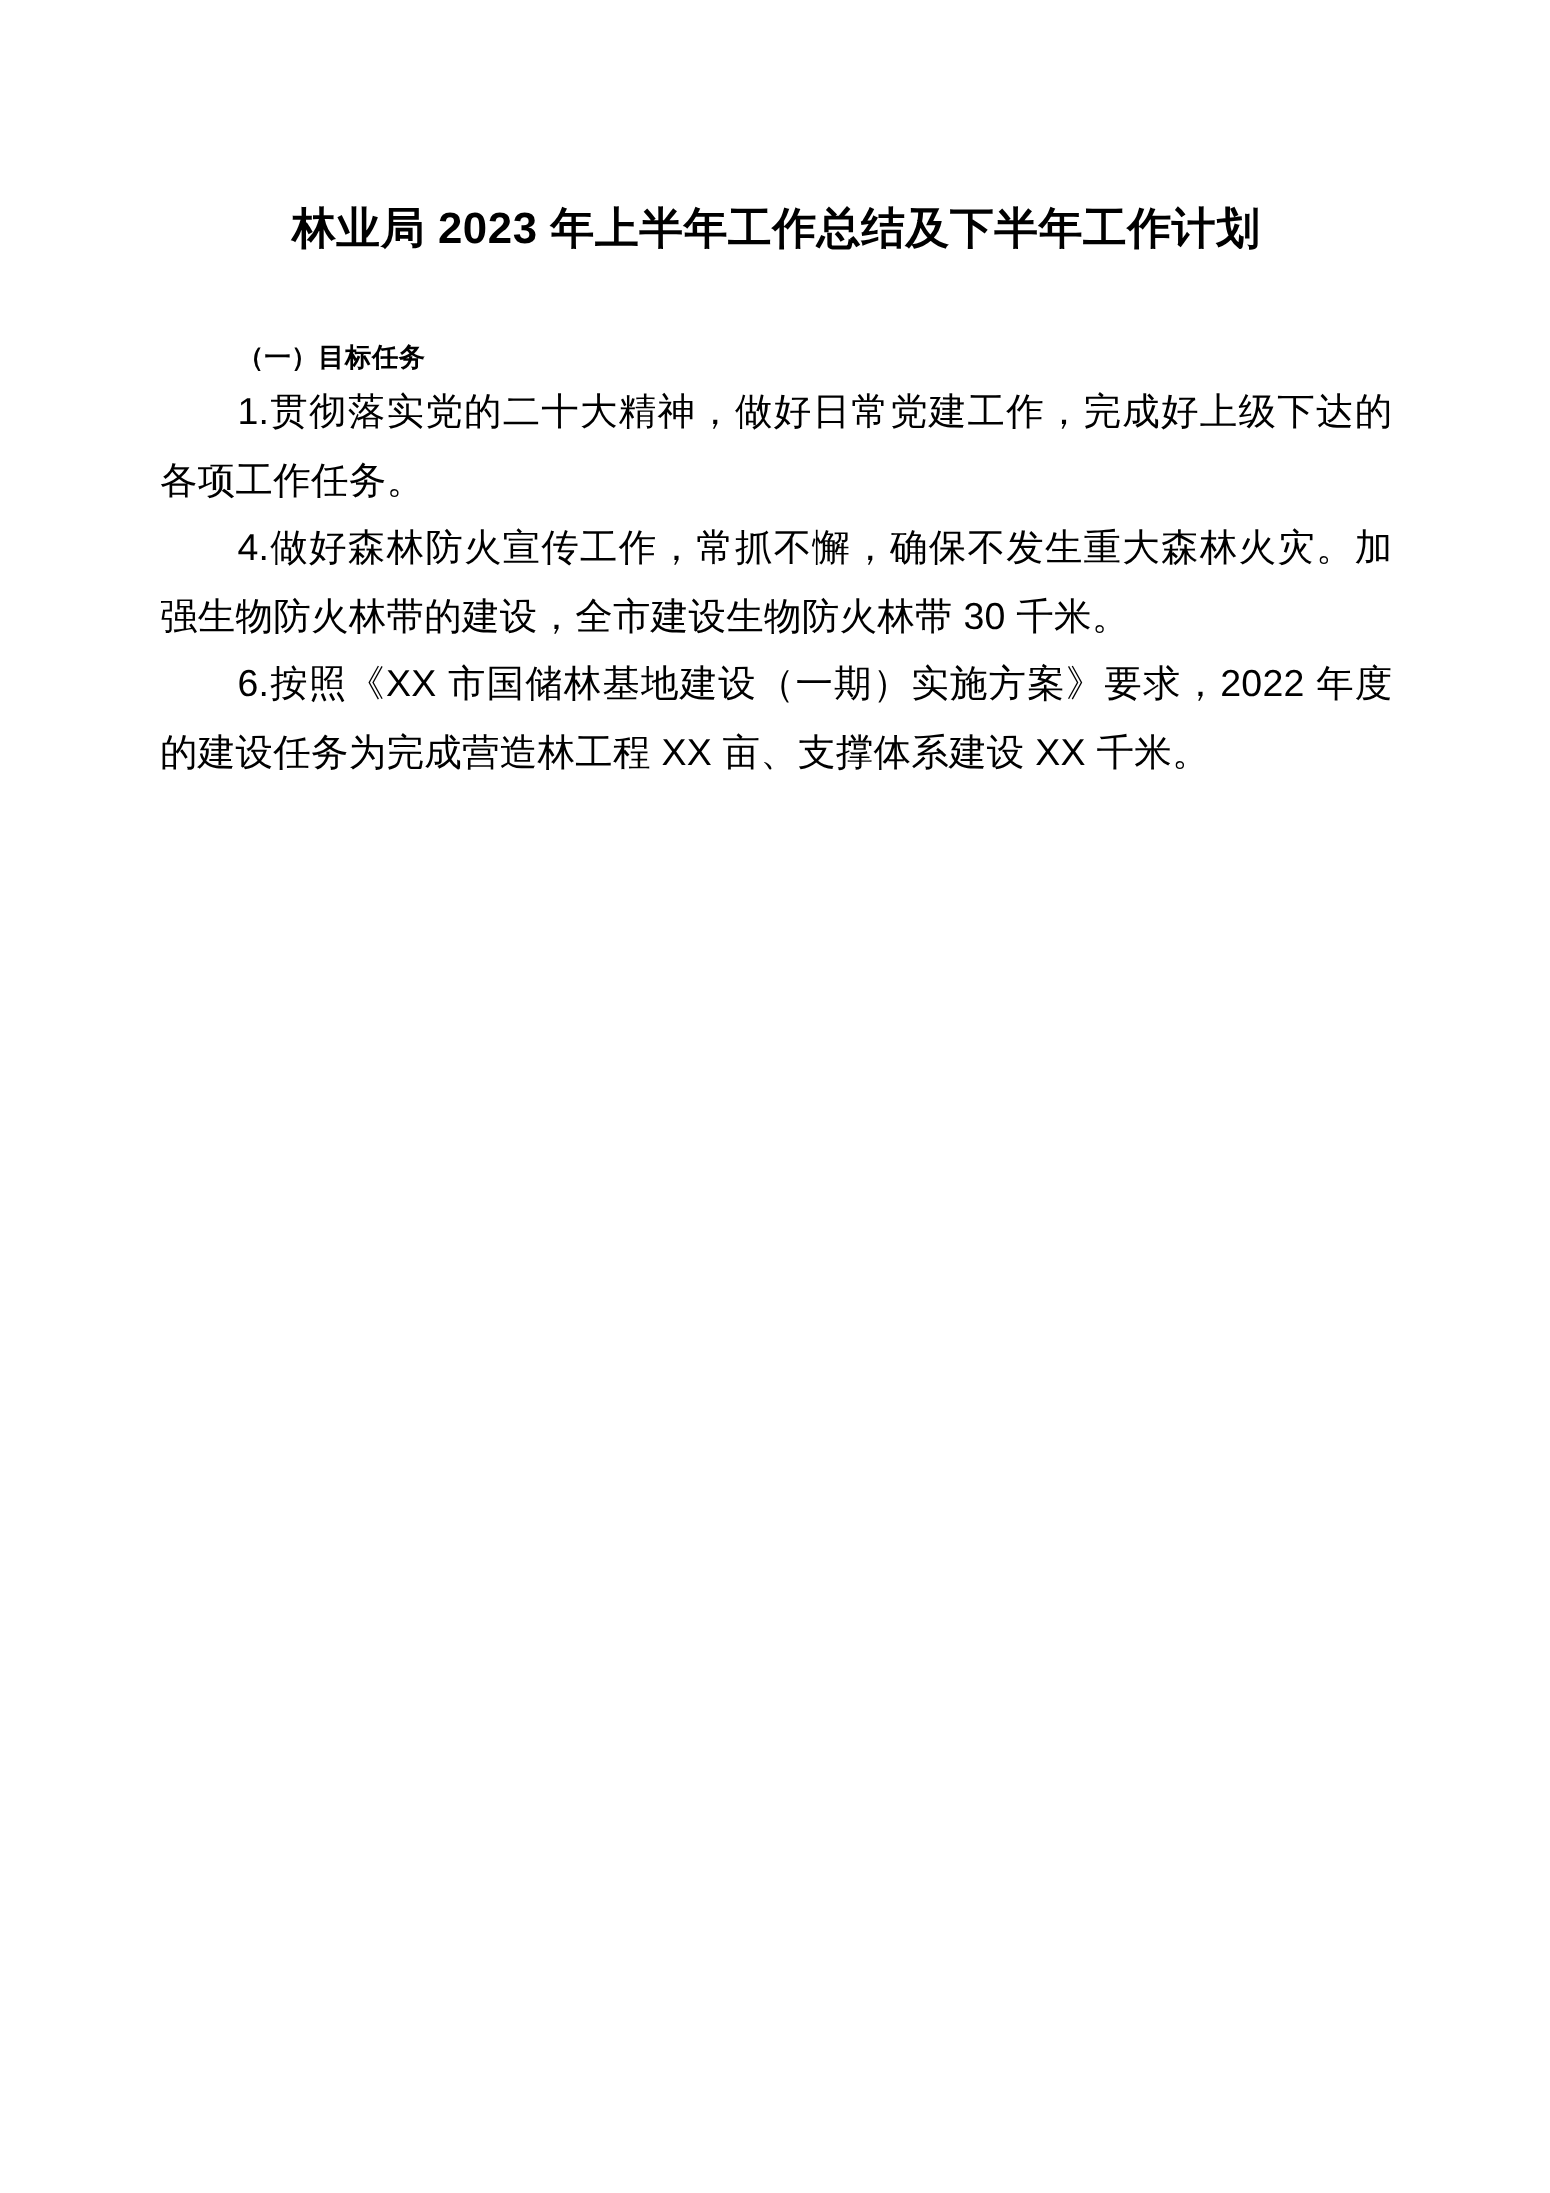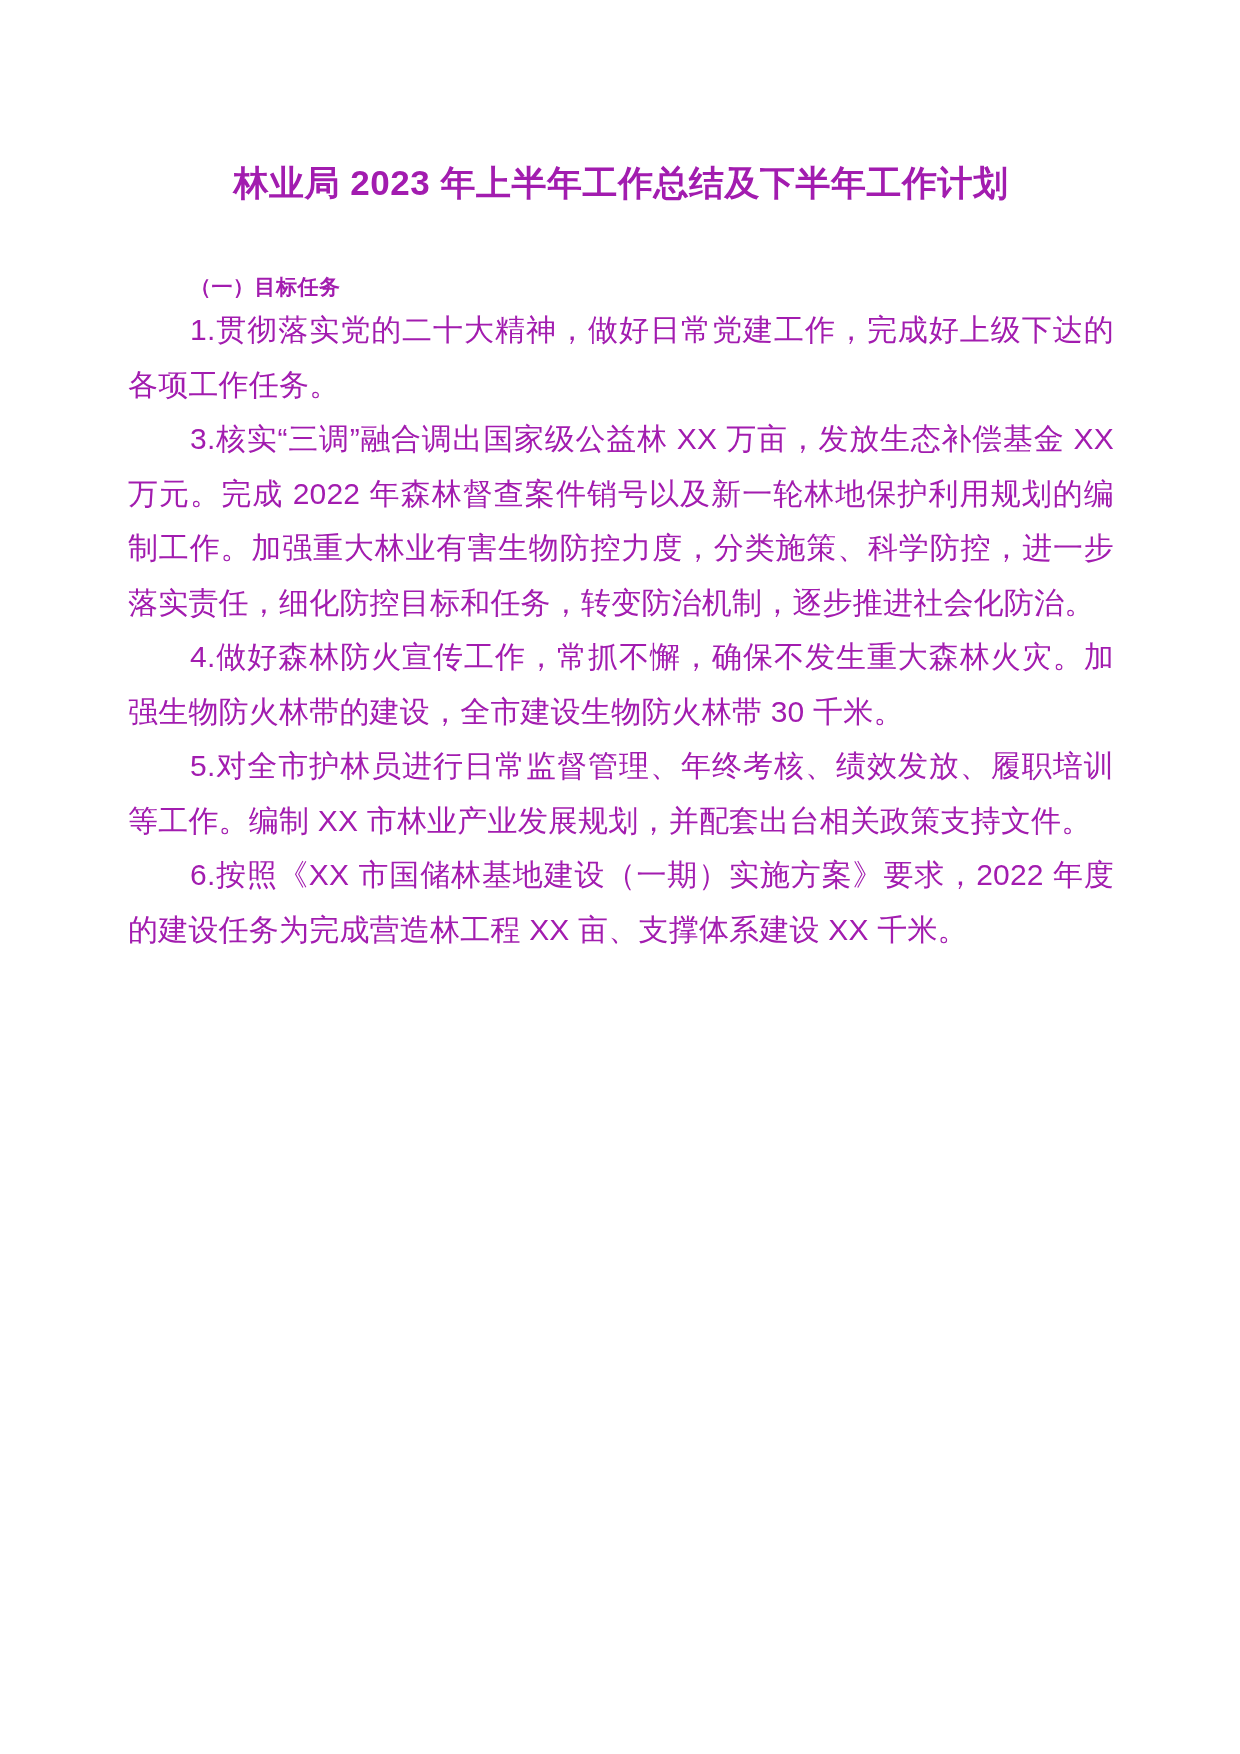--- a/index.html
+++ b/index.html
@@ -10,21 +10,21 @@
   }
   .page {
     position: relative;
     width: 1240px;
     height: 1360px;
     margin: 0 auto;
     background: #ffffff;
     box-sizing: border-box;
     overflow: hidden;
     font-family: "Liberation Sans", "DejaVu Sans", sans-serif;
-    color: #a21caf;
+    color: #000000;
   }
   .content {
     position: absolute;
     left: 128px;
     top: 150px;
     width: 986px;
   }
   .doc-title {
     font-size: 35px;
     font-weight: bold;
@@ -68,22 +68,20 @@
 
     <h1 class="doc-title">林业局 2023 年上半年工作总结及下半年工作计划</h1>
 
     <div class="spacer-after-title"></div>
 
     <h2 class="section-heading">（一）目标任务</h2>
 
     <p class="para last-line-free">1.贯彻落实党的二十大精神，做好日常党建工作，完成好上级下达的各项工作任务。</p>
 
 
-    <p class="para last-line-free">3.核实“三调”融合调出国家级公益林 XX 万亩，发放生态补偿基金 XX 万元。完成 2022 年森林督查案件销号以及新一轮林地保护利用规划的编制工作。加强重大林业有害生物防控力度，分类施策、科学防控，进一步落实责任，细化防控目标和任务，转变防治机制，逐步推进社会化防治。</p>
 
     <p class="para last-line-free">4.做好森林防火宣传工作，常抓不懈，确保不发生重大森林火灾。加强生物防火林带的建设，全市建设生物防火林带 30 千米。</p>
 
-    <p class="para last-line-free">5.对全市护林员进行日常监督管理、年终考核、绩效发放、履职培训等工作。编制 XX 市林业产业发展规划，并配套出台相关政策支持文件。</p>
 
     <p class="para last-line-free">6.按照《XX 市国储林基地建设（一期）实施方案》要求，2022 年度的建设任务为完成营造林工程 XX 亩、支撑体系建设 XX 千米。</p>
 
   </div>
 </div>
 
 </body></html>

